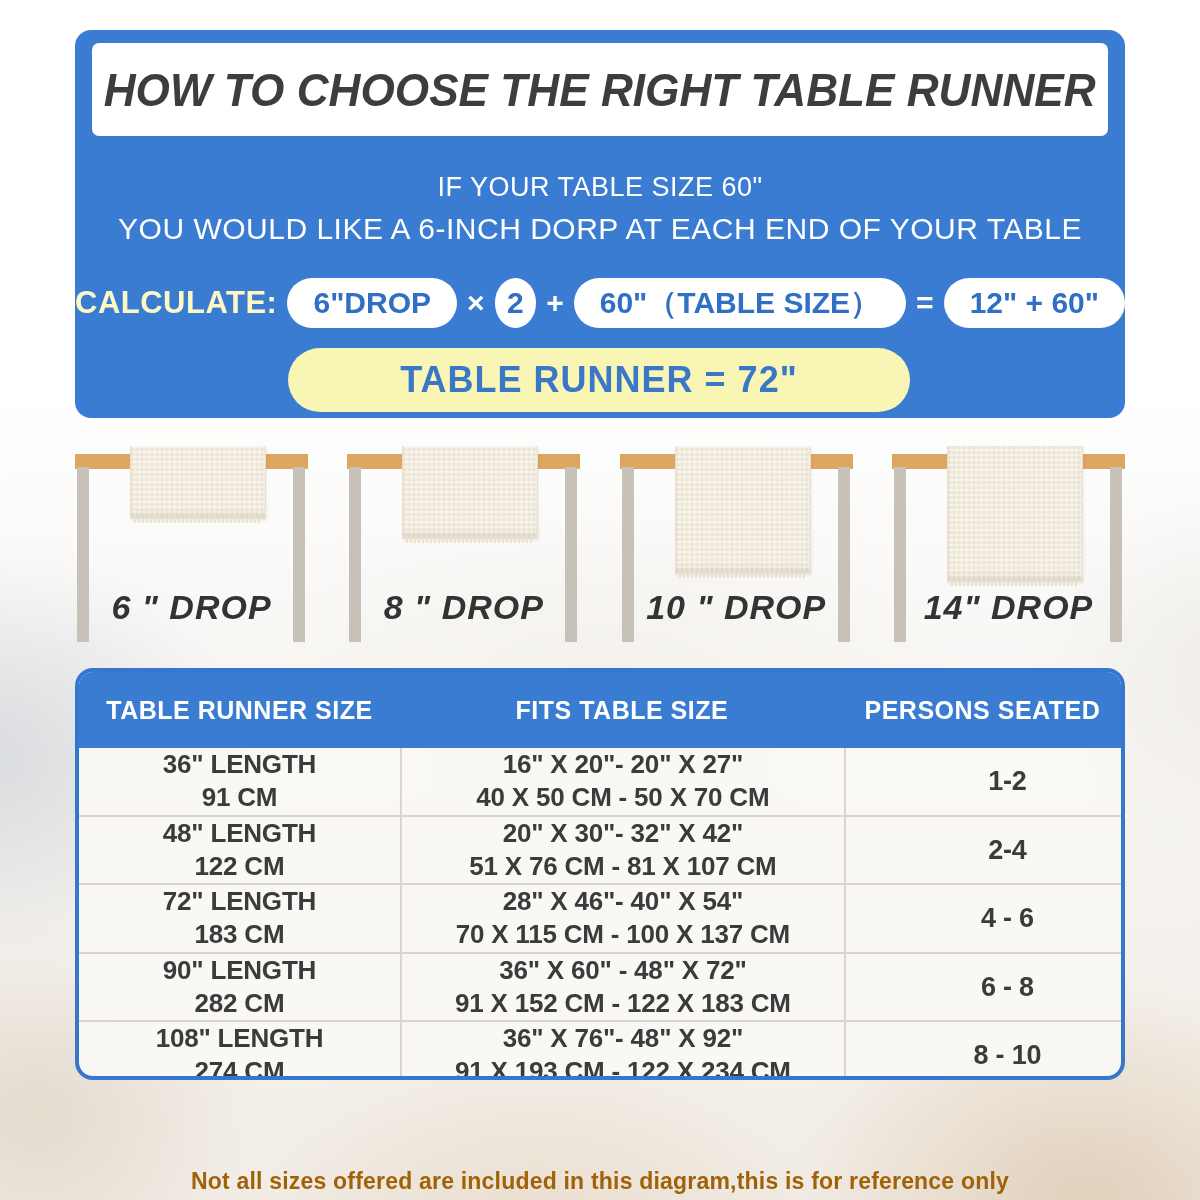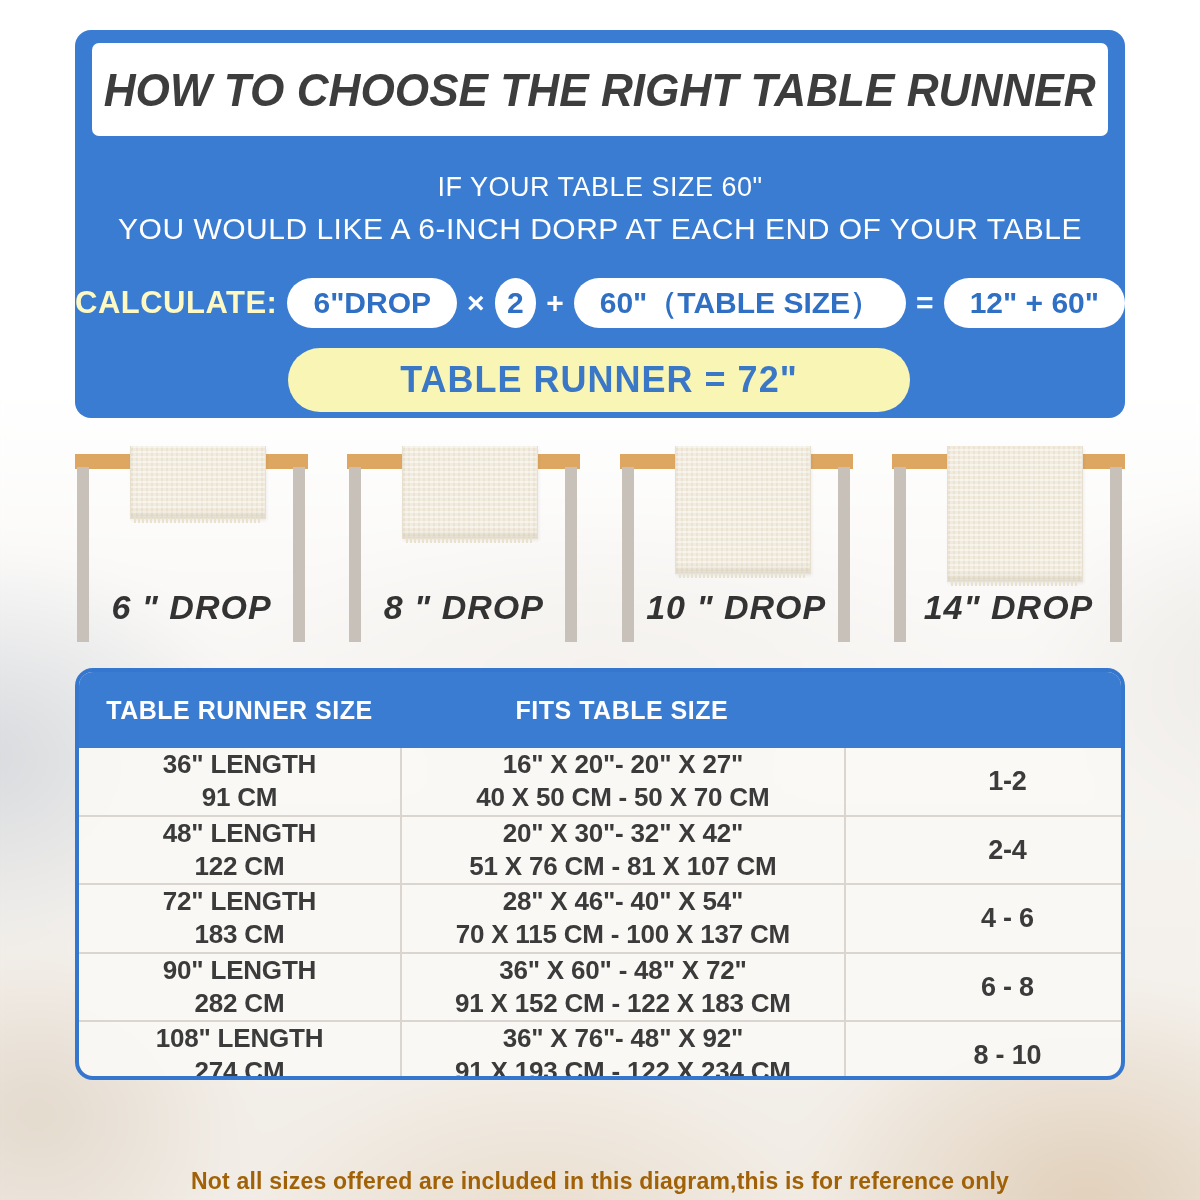--- a/index.html
+++ b/index.html
@@ -191,20 +191,21 @@
       <div class="leg right"></div>
       <div class="runner"></div>
       <div class="drop-label">14" DROP</div>
     </div>
   </div>
 
   <div class="size-table">
     <div class="st-head">
       <div class="hcell">TABLE RUNNER SIZE</div>
       <div class="hcell">FITS TABLE SIZE</div>
+      <div class="hcell">PERSONS SEATED</div>
     </div>
     <div class="st-body">
 
       <div class="st-row">
         <div class="cell">
           <div class="ln">36" LENGTH</div>
           <div class="ln">91 CM</div>
         </div>
         <div class="cell">
           <div class="ln">16" X 20"- 20" X 27"</div>

